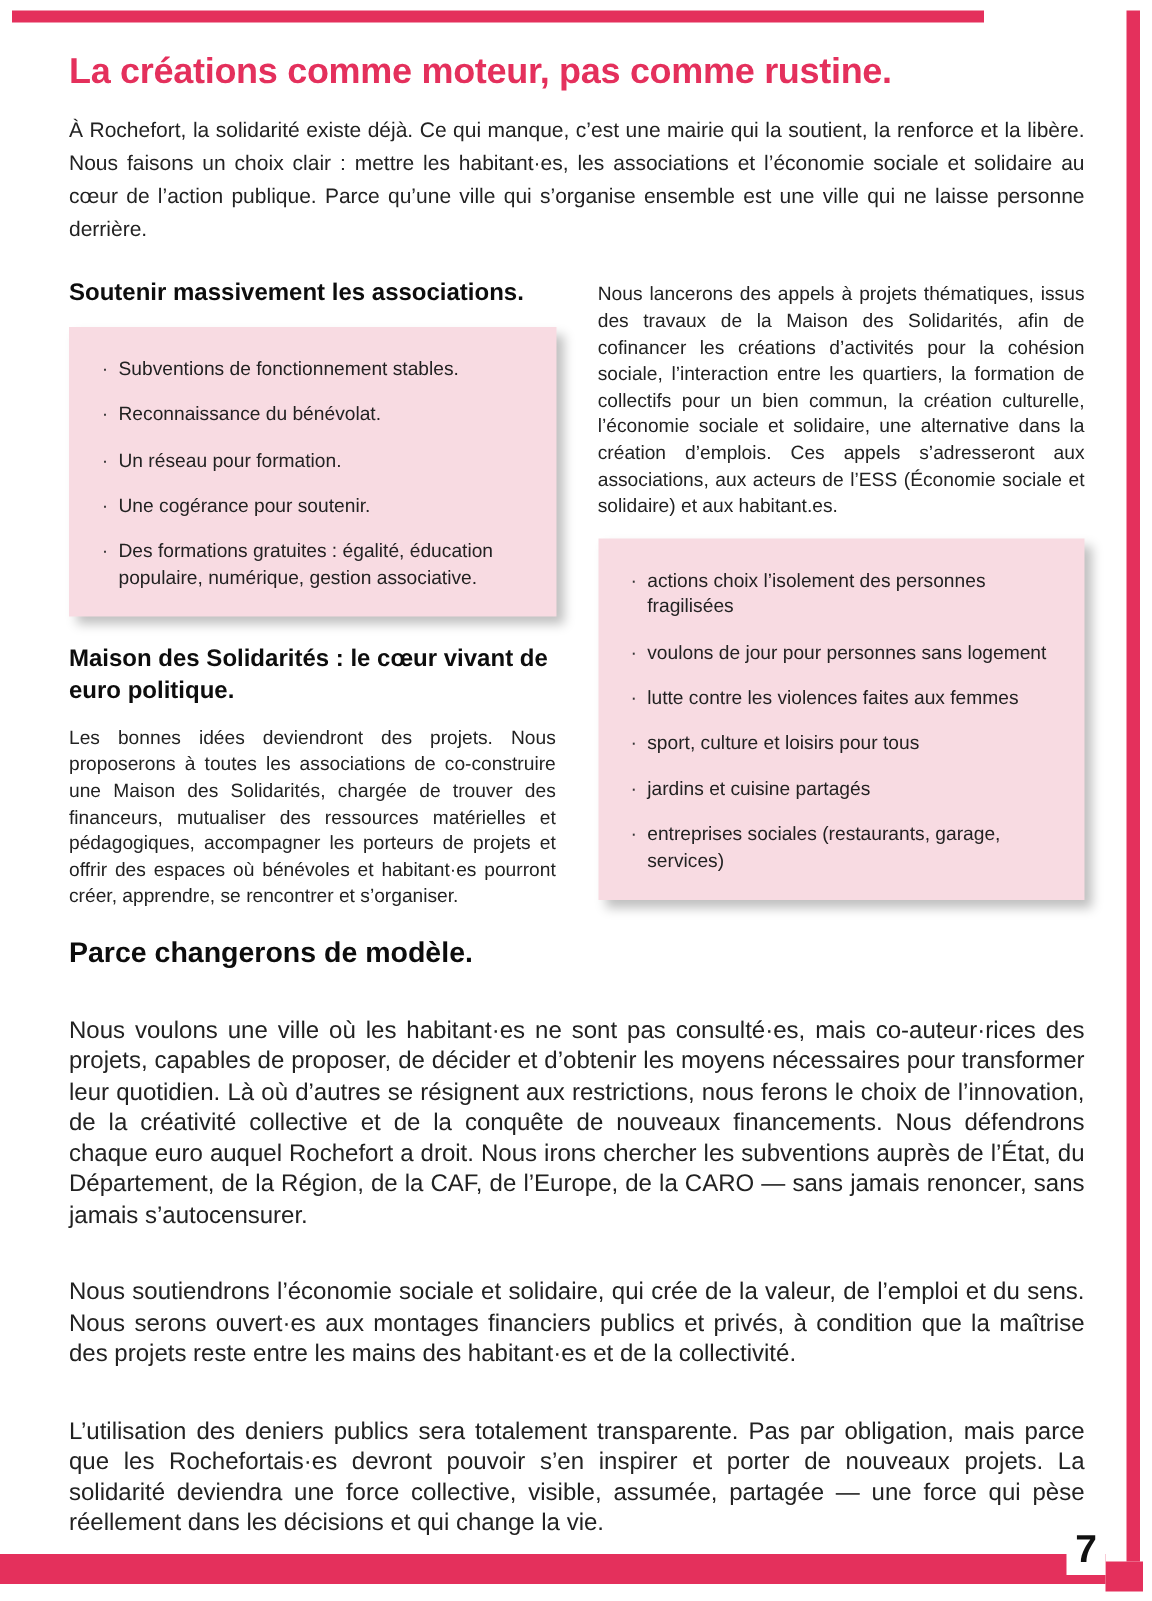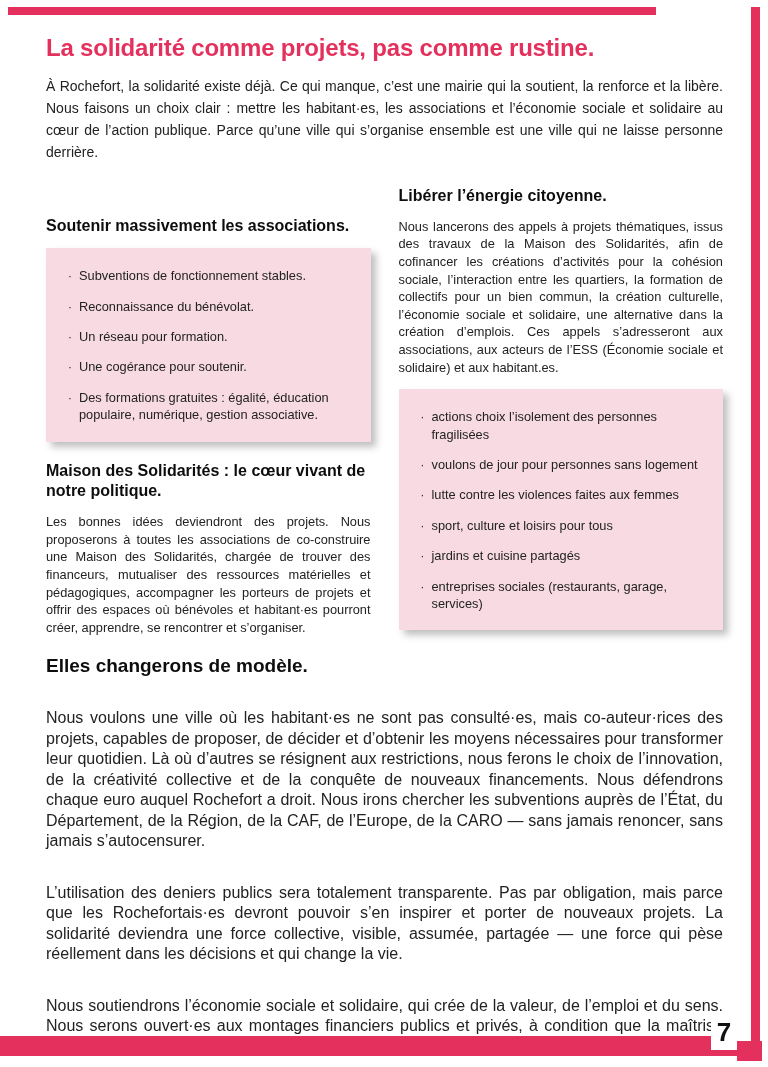--- a/index.html
+++ b/index.html
@@ -107,21 +107,21 @@
 </head>
 <body>
 
 <div class="page">
 
   <div class="bar-top"></div>
   <div class="bar-right"></div>
 
   <div class="content">
 
-    <h1 class="title">La solidarité comme projets, pas comme rustine.</h1>
+    <h1 class="title">La créations comme moteur, pas comme rustine.</h1>
     <p class="intro">À Rochefort, la solidarité existe déjà. Ce qui manque, c’est une mairie qui la soutient, la renforce et la libère. Nous faisons un choix clair : mettre les habitant·es, les associations et l’économie sociale et solidaire au cœur de l’action publique. Parce qu’une ville qui s’organise ensemble est une ville qui ne laisse personne derrière.</p>
 
     <div class="columns">
 
       <div class="col">
         <h2 class="sec">Soutenir massivement les associations.</h2>
 
         <div class="pinkbox">
           <div>
               <div class="b-row">
@@ -140,26 +140,25 @@
                 <span class="b-dot">·</span>
                 <span class="b-text">Une cogérance pour soutenir.</span>
               </div>
               <div class="b-row">
                 <span class="b-dot">·</span>
                 <span class="b-text">Des formations gratuites : égalité, éducation populaire, numérique, gestion associative.</span>
               </div>
             </div>
         </div>
 
-        <h2 class="sec">Maison des Solidarités : le cœur vivant de notre politique.</h2>
+        <h2 class="sec">Maison des Solidarités : le cœur vivant de euro politique.</h2>
         <p class="body">Les bonnes idées deviendront des projets. Nous proposerons à toutes les associations de co-construire une Maison des Solidarités, chargée de trouver des financeurs, mutualiser des ressources matérielles et pédagogiques, accompagner les porteurs de projets et offrir des espaces où bénévoles et habitant·es pourront créer, apprendre, se rencontrer et s’organiser.</p>
       </div>
 
       <div class="col">
-        <h2 class="sec">Libérer l’énergie citoyenne.</h2>
         <p class="body">Nous lancerons des appels à projets thématiques, issus des travaux de la Maison des Solidarités, afin de cofinancer les créations d’activités pour la cohésion sociale, l’interaction entre les quartiers, la formation de collectifs pour un bien commun, la création culturelle, l’économie sociale et solidaire, une alternative dans la création d’emplois. Ces appels s’adresseront aux associations, aux acteurs de l’ESS (Économie sociale et solidaire) et aux habitant.es.</p>
 
         <div class="pinkbox">
           <div>
               <div class="b-row">
                 <span class="b-dot">·</span>
                 <span class="b-text">actions choix l’isolement des personnes fragilisées</span>
               </div>
               <div class="b-row">
                 <span class="b-dot">·</span>
@@ -180,25 +179,25 @@
               <div class="b-row">
                 <span class="b-dot">·</span>
                 <span class="b-text">entreprises sociales (restaurants, garage, services)</span>
               </div>
             </div>
         </div>
       </div>
 
     </div>
 
-    <h2 class="big">Elles changerons de modèle.</h2>
+    <h2 class="big">Parce changerons de modèle.</h2>
     <div>
         <p class="bottom-p">Nous voulons une ville où les habitant·es ne sont pas consulté·es, mais co-auteur·rices des projets, capables de proposer, de décider et d’obtenir les moyens nécessaires pour transformer leur quotidien. Là où d’autres se résignent aux restrictions, nous ferons le choix de l’innovation, de la créativité collective et de la conquête de nouveaux financements. Nous défendrons chaque euro auquel Rochefort a droit. Nous irons chercher les subventions auprès de l’État, du Département, de la Région, de la CAF, de l’Europe, de la CARO — sans jamais renoncer, sans jamais s’autocensurer.</p>
+        <p class="bottom-p">Nous soutiendrons l’économie sociale et solidaire, qui crée de la valeur, de l’emploi et du sens. Nous serons ouvert·es aux montages financiers publics et privés, à condition que la maîtrise des projets reste entre les mains des habitant·es et de la collectivité.</p>
         <p class="bottom-p">L’utilisation des deniers publics sera totalement transparente. Pas par obligation, mais parce que les Rochefortais·es devront pouvoir s’en inspirer et porter de nouveaux projets. La solidarité deviendra une force collective, visible, assumée, partagée — une force qui pèse réellement dans les décisions et qui change la vie.</p>
-        <p class="bottom-p">Nous soutiendrons l’économie sociale et solidaire, qui crée de la valeur, de l’emploi et du sens. Nous serons ouvert·es aux montages financiers publics et privés, à condition que la maîtrise des projets reste entre les mains des habitant·es et de la collectivité.</p>
       </div>
 
   </div>
 
   <div class="footer-bar"></div>
   <div class="corner"></div>
   <div class="notch">
     <span class="pageno">7</span>
   </div>
 

